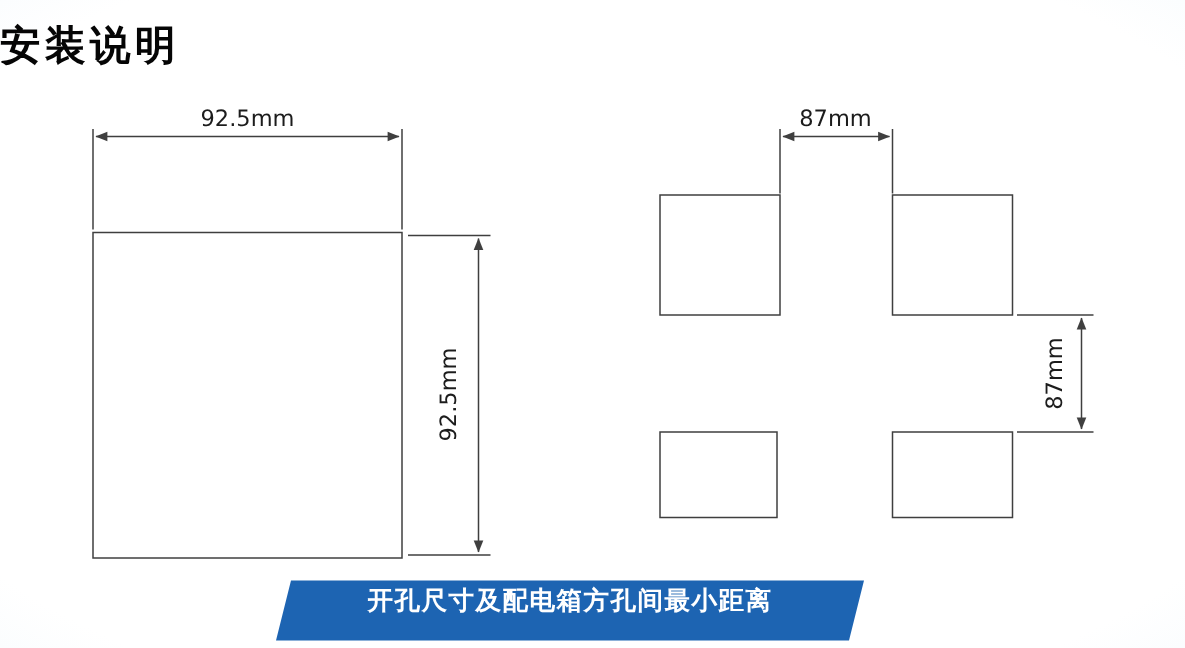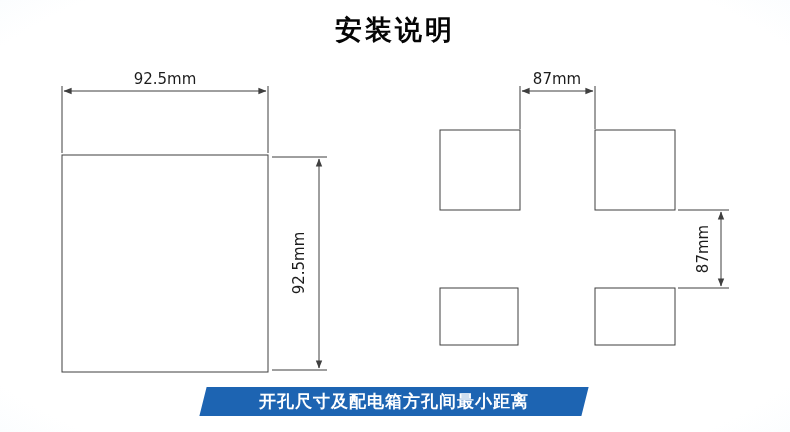--- a/index.html
+++ b/index.html
@@ -11,29 +11,29 @@
   body{
     font-family:"DejaVu Sans","Liberation Sans",sans-serif;
     width:790px;height:432px;overflow:hidden;
   }
   .page{
     position:relative;width:790px;height:432px;
     background:radial-gradient(ellipse 115% 115% at 50% 50%, #ffffff 55%, #e2f0f9 100%);
   }
   .title{
     position:absolute;top:12px;left:0;width:100%;
-    text-align:center;font-size:27px;font-weight:bold;
+    text-align:left;font-size:27px;font-weight:bold;
     color:#050505;letter-spacing:3px;
   }
   svg.diagram{position:absolute;left:0;top:0;width:790px;height:432px;}
   .dim-label{
     font-family:"DejaVu Sans","Liberation Sans",sans-serif;
     font-size:15px;fill:var(--text-color);
   }
-  .banner{position:absolute;left:203px;top:387px;width:382px;height:29px;}
+  .banner{position:absolute;left:189px;top:387px;width:382px;height:40px;}
   .banner-bg{
     position:absolute;inset:0;background:var(--banner-blue);
     transform:skewX(-14deg);
   }
   .banner-text{
     position:relative;z-index:1;color:#ffffff;font-weight:bold;
     font-size:17px;line-height:29px;text-align:center;letter-spacing:1px;
   }
 </style>
 </head>

